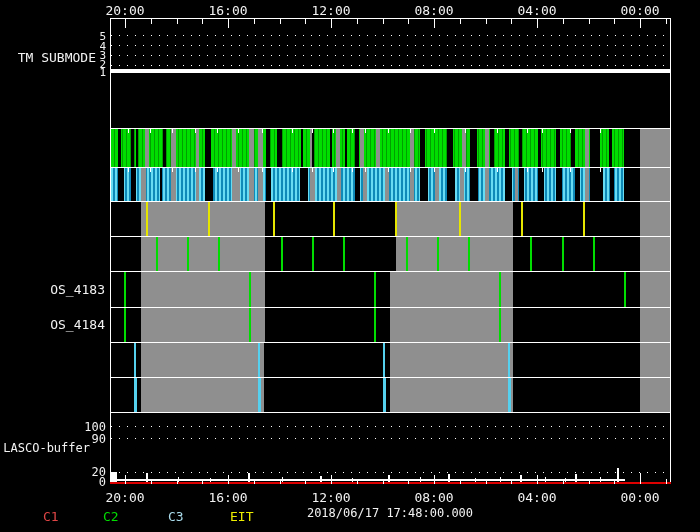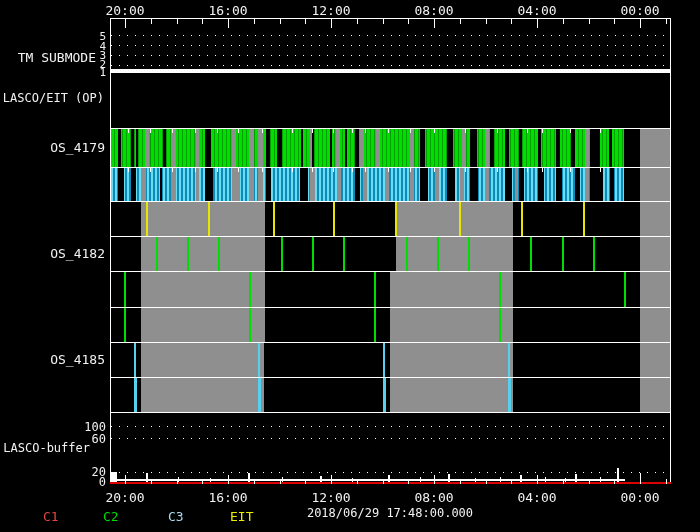--- a/index.html
+++ b/index.html
@@ -10,23 +10,22 @@
   .center{text-align:center;}
   .stripes-green{background:repeating-linear-gradient(90deg,#00de00 0px,#00de00 3px,#00a000 3px,#00a000 4px);}
   .stripes-cyan{background:repeating-linear-gradient(90deg,#68dcf2 0px,#68dcf2 2px,#0e8ab8 2px,#0e8ab8 4px);}
   .dotted{background-image:repeating-linear-gradient(90deg,#ffffff 0px,#ffffff 1px,transparent 1px,transparent 8px);height:1px;}
 </style>
 </head>
 <body>
 
 <div id="screen">
   <div class="txt right" id="tm-label" style="left:0;top:50px;width:96px;">TM SUBMODE</div>
-  <div class="txt right" id="eit-label" style="left:0;top:91px;width:104px;font-size:12px;">LASCO/EIT (OP)</div>
   <div class="txt right" id="buf-label" style="left:0;top:441px;width:90px;font-size:12px;">LASCO-buffer</div>
-  <div class="txt center" id="date-label" style="left:240px;top:506px;width:300px;font-size:12px;">2018/06/29 17:48:00.000</div>
+  <div class="txt center" id="date-label" style="left:240px;top:506px;width:300px;font-size:12px;">2018/06/17 17:48:00.000</div>
 <div style="position: absolute; left: 110px; top: 18px; width: 561px; height: 1px; background: rgb(255, 255, 255);"></div>
     <div style="position: absolute; left: 110px; top: 18px; width: 1px; height: 466px; background: rgb(255, 255, 255);"></div>
     <div style="position: absolute; left: 670px; top: 18px; width: 1px; height: 466px; background: rgb(255, 255, 255);"></div>
     <div style="position: absolute; left: 125px; top: 19px; width: 1px; height: 9px; background: rgb(255, 255, 255);"></div>
     <div style="position: absolute; left: 125px; top: 475px; width: 1px; height: 9px; background: rgb(255, 255, 255); z-index: 5;"></div>
     <div style="position: absolute; left: 151px; top: 19px; width: 1px; height: 5px; background: rgb(255, 255, 255);"></div>
     <div style="position: absolute; left: 151px; top: 479px; width: 1px; height: 5px; background: rgb(255, 255, 255); z-index: 5;"></div>
     <div style="position: absolute; left: 177px; top: 19px; width: 1px; height: 5px; background: rgb(255, 255, 255);"></div>
     <div style="position: absolute; left: 177px; top: 479px; width: 1px; height: 5px; background: rgb(255, 255, 255); z-index: 5;"></div>
     <div style="position: absolute; left: 202px; top: 19px; width: 1px; height: 5px; background: rgb(255, 255, 255);"></div>
@@ -91,21 +90,20 @@
     <div style="position: absolute; left: 110px; top: 69px; width: 561px; height: 4px; background: rgb(255, 255, 255);"></div>
     <div style="position: absolute; left: 110px; top: 128px; width: 561px; height: 1px; background: rgb(255, 255, 255);"></div>
     <div style="position: absolute; left: 110px; top: 167px; width: 561px; height: 1px; background: rgb(255, 255, 255);"></div>
     <div style="position: absolute; left: 110px; top: 201px; width: 561px; height: 1px; background: rgb(255, 255, 255);"></div>
     <div style="position: absolute; left: 110px; top: 236px; width: 561px; height: 1px; background: rgb(255, 255, 255);"></div>
     <div style="position: absolute; left: 110px; top: 271px; width: 561px; height: 1px; background: rgb(255, 255, 255);"></div>
     <div style="position: absolute; left: 110px; top: 307px; width: 561px; height: 1px; background: rgb(255, 255, 255);"></div>
     <div style="position: absolute; left: 110px; top: 342px; width: 561px; height: 1px; background: rgb(255, 255, 255);"></div>
     <div style="position: absolute; left: 110px; top: 377px; width: 561px; height: 1px; background: rgb(255, 255, 255);"></div>
     <div style="position: absolute; left: 110px; top: 412px; width: 561px; height: 1px; background: rgb(255, 255, 255);"></div>
-    <div class="txt right" style="position: absolute; left: 0px; top: 140px; width: 105px;">OS_4179</div>
     <div class="stripes-green" style="position: absolute; left: 111px; top: 129px; width: 513px; height: 38px;"></div>
     <div style="position: absolute; left: 145px; top: 129px; width: 4px; height: 38px; background: rgb(143, 143, 143);"></div>
     <div style="position: absolute; left: 171px; top: 129px; width: 5px; height: 38px; background: rgb(143, 143, 143);"></div>
     <div style="position: absolute; left: 196px; top: 129px; width: 3px; height: 38px; background: rgb(143, 143, 143);"></div>
     <div style="position: absolute; left: 232px; top: 129px; width: 4px; height: 38px; background: rgb(143, 143, 143);"></div>
     <div style="position: absolute; left: 249px; top: 129px; width: 5px; height: 38px; background: rgb(143, 143, 143);"></div>
     <div style="position: absolute; left: 258px; top: 129px; width: 5px; height: 38px; background: rgb(143, 143, 143);"></div>
     <div style="position: absolute; left: 310px; top: 129px; width: 4px; height: 38px; background: rgb(143, 143, 143);"></div>
     <div style="position: absolute; left: 336px; top: 129px; width: 4px; height: 38px; background: rgb(143, 143, 143);"></div>
     <div style="position: absolute; left: 360px; top: 129px; width: 4px; height: 38px; background: rgb(143, 143, 143);"></div>
@@ -219,71 +217,71 @@
     <div style="position: absolute; left: 396px; top: 202px; width: 117px; height: 34px; background: rgb(143, 143, 143);"></div>
     <div style="position: absolute; left: 146px; top: 202px; width: 2px; height: 34px; background: rgb(230, 230, 0);"></div>
     <div style="position: absolute; left: 208px; top: 202px; width: 2px; height: 34px; background: rgb(230, 230, 0);"></div>
     <div style="position: absolute; left: 273px; top: 202px; width: 2px; height: 34px; background: rgb(230, 230, 0);"></div>
     <div style="position: absolute; left: 333px; top: 202px; width: 2px; height: 34px; background: rgb(230, 230, 0);"></div>
     <div style="position: absolute; left: 395px; top: 202px; width: 2px; height: 34px; background: rgb(230, 230, 0);"></div>
     <div style="position: absolute; left: 459px; top: 202px; width: 2px; height: 34px; background: rgb(230, 230, 0);"></div>
     <div style="position: absolute; left: 521px; top: 202px; width: 2px; height: 34px; background: rgb(230, 230, 0);"></div>
     <div style="position: absolute; left: 583px; top: 202px; width: 2px; height: 34px; background: rgb(230, 230, 0);"></div>
     <div style="position: absolute; left: 640px; top: 202px; width: 30px; height: 34px; background: rgb(143, 143, 143);"></div>
-    <div class="txt right" style="position: absolute; left: 0px; top: 246px; width: 105px;">OS_4182</div>
     <div style="position: absolute; left: 141px; top: 237px; width: 124px; height: 34px; background: rgb(143, 143, 143);"></div>
     <div style="position: absolute; left: 396px; top: 237px; width: 117px; height: 34px; background: rgb(143, 143, 143);"></div>
     <div style="position: absolute; left: 156px; top: 237px; width: 2px; height: 34px; background: rgb(0, 221, 0);"></div>
     <div style="position: absolute; left: 187px; top: 237px; width: 2px; height: 34px; background: rgb(0, 221, 0);"></div>
     <div style="position: absolute; left: 218px; top: 237px; width: 2px; height: 34px; background: rgb(0, 221, 0);"></div>
     <div style="position: absolute; left: 281px; top: 237px; width: 2px; height: 34px; background: rgb(0, 221, 0);"></div>
     <div style="position: absolute; left: 312px; top: 237px; width: 2px; height: 34px; background: rgb(0, 221, 0);"></div>
     <div style="position: absolute; left: 343px; top: 237px; width: 2px; height: 34px; background: rgb(0, 221, 0);"></div>
     <div style="position: absolute; left: 406px; top: 237px; width: 2px; height: 34px; background: rgb(0, 221, 0);"></div>
     <div style="position: absolute; left: 437px; top: 237px; width: 2px; height: 34px; background: rgb(0, 221, 0);"></div>
     <div style="position: absolute; left: 468px; top: 237px; width: 2px; height: 34px; background: rgb(0, 221, 0);"></div>
     <div style="position: absolute; left: 530px; top: 237px; width: 2px; height: 34px; background: rgb(0, 221, 0);"></div>
     <div style="position: absolute; left: 562px; top: 237px; width: 2px; height: 34px; background: rgb(0, 221, 0);"></div>
     <div style="position: absolute; left: 593px; top: 237px; width: 2px; height: 34px; background: rgb(0, 221, 0);"></div>
     <div style="position: absolute; left: 640px; top: 237px; width: 30px; height: 34px; background: rgb(143, 143, 143);"></div>
+    <div class="txt right" style="position: absolute; left: 0px; top: 281.5px; width: 105px;">OS_4183</div>
     <div style="position: absolute; left: 141px; top: 272px; width: 124px; height: 35px; background: rgb(143, 143, 143);"></div>
     <div style="position: absolute; left: 390px; top: 272px; width: 123px; height: 35px; background: rgb(143, 143, 143);"></div>
     <div style="position: absolute; left: 124px; top: 272px; width: 2px; height: 35px; background: rgb(0, 221, 0);"></div>
     <div style="position: absolute; left: 249px; top: 272px; width: 2px; height: 35px; background: rgb(0, 221, 0);"></div>
     <div style="position: absolute; left: 374px; top: 272px; width: 2px; height: 35px; background: rgb(0, 221, 0);"></div>
     <div style="position: absolute; left: 499px; top: 272px; width: 2px; height: 35px; background: rgb(0, 221, 0);"></div>
     <div style="position: absolute; left: 624px; top: 272px; width: 2px; height: 35px; background: rgb(0, 221, 0);"></div>
     <div style="position: absolute; left: 640px; top: 272px; width: 30px; height: 35px; background: rgb(143, 143, 143);"></div>
+    <div class="txt right" style="position: absolute; left: 0px; top: 317px; width: 105px;">OS_4184</div>
     <div style="position: absolute; left: 141px; top: 308px; width: 124px; height: 34px; background: rgb(143, 143, 143);"></div>
     <div style="position: absolute; left: 390px; top: 308px; width: 123px; height: 34px; background: rgb(143, 143, 143);"></div>
     <div style="position: absolute; left: 124px; top: 308px; width: 2px; height: 34px; background: rgb(0, 221, 0);"></div>
     <div style="position: absolute; left: 249px; top: 308px; width: 2px; height: 34px; background: rgb(0, 221, 0);"></div>
     <div style="position: absolute; left: 374px; top: 308px; width: 2px; height: 34px; background: rgb(0, 221, 0);"></div>
     <div style="position: absolute; left: 499px; top: 308px; width: 2px; height: 34px; background: rgb(0, 221, 0);"></div>
     <div style="position: absolute; left: 640px; top: 308px; width: 30px; height: 34px; background: rgb(143, 143, 143);"></div>
-    <div class="txt right" style="position: absolute; left: 0px; top: 352px; width: 105px;">OS_4185</div>
     <div style="position: absolute; left: 141px; top: 343px; width: 123px; height: 34px; background: rgb(143, 143, 143);"></div>
     <div style="position: absolute; left: 390px; top: 343px; width: 123px; height: 34px; background: rgb(143, 143, 143);"></div>
     <div style="position: absolute; left: 134px; top: 343px; width: 2px; height: 34px; background: rgb(85, 208, 238);"></div>
     <div style="position: absolute; left: 258px; top: 343px; width: 2px; height: 34px; background: rgb(85, 208, 238);"></div>
     <div style="position: absolute; left: 383px; top: 343px; width: 2px; height: 34px; background: rgb(85, 208, 238);"></div>
     <div style="position: absolute; left: 508px; top: 343px; width: 2px; height: 34px; background: rgb(85, 208, 238);"></div>
     <div style="position: absolute; left: 640px; top: 343px; width: 30px; height: 34px; background: rgb(143, 143, 143);"></div>
     <div style="position: absolute; left: 141px; top: 378px; width: 123px; height: 34px; background: rgb(143, 143, 143);"></div>
     <div style="position: absolute; left: 390px; top: 378px; width: 123px; height: 34px; background: rgb(143, 143, 143);"></div>
     <div style="position: absolute; left: 134px; top: 378px; width: 3px; height: 34px; background: rgb(85, 208, 238);"></div>
     <div style="position: absolute; left: 258px; top: 378px; width: 3px; height: 34px; background: rgb(85, 208, 238);"></div>
     <div style="position: absolute; left: 383px; top: 378px; width: 3px; height: 34px; background: rgb(85, 208, 238);"></div>
     <div style="position: absolute; left: 508px; top: 378px; width: 3px; height: 34px; background: rgb(85, 208, 238);"></div>
     <div style="position: absolute; left: 640px; top: 378px; width: 30px; height: 34px; background: rgb(143, 143, 143);"></div>
     <div class="dotted" style="position: absolute; left: 111px; top: 426px; width: 558px; height: 1px;"></div>
     <div class="dotted" style="position: absolute; left: 111px; top: 438px; width: 558px; height: 1px;"></div>
     <div class="dotted" style="position: absolute; left: 111px; top: 472px; width: 558px; height: 1px;"></div>
     <div class="txt right" style="position: absolute; left: 82px; top: 421px; width: 24px; font-size: 12px; line-height: 12px;">100</div>
-    <div class="txt right" style="position: absolute; left: 82px; top: 433px; width: 24px; font-size: 12px; line-height: 12px;">60</div>
+    <div class="txt right" style="position: absolute; left: 82px; top: 433px; width: 24px; font-size: 12px; line-height: 12px;">90</div>
     <div class="txt right" style="position: absolute; left: 82px; top: 466px; width: 24px; font-size: 12px; line-height: 12px;">20</div>
     <div class="txt right" style="position: absolute; left: 82px; top: 476px; width: 24px; font-size: 12px; line-height: 12px;">0</div>
     <div style="position: absolute; left: 110px; top: 482px; width: 561px; height: 2px; background: rgb(221, 0, 0); z-index: 3;"></div>
     <div style="position: absolute; left: 110px; top: 479px; width: 515px; height: 2px; background: rgb(255, 255, 255); z-index: 4;"></div>
     <div style="position: absolute; left: 110px; top: 472px; width: 7px; height: 10px; background: rgb(255, 255, 255); z-index: 4;"></div>
     <div style="position: absolute; left: 146px; top: 473px; width: 2px; height: 9px; background: rgb(255, 255, 255); z-index: 4;"></div>
     <div style="position: absolute; left: 178px; top: 477px; width: 1px; height: 5px; background: rgb(255, 255, 255); z-index: 4;"></div>
     <div style="position: absolute; left: 210px; top: 478px; width: 1px; height: 4px; background: rgb(255, 255, 255); z-index: 4;"></div>
     <div style="position: absolute; left: 248px; top: 473px; width: 2px; height: 9px; background: rgb(255, 255, 255); z-index: 4;"></div>
     <div style="position: absolute; left: 282px; top: 477px; width: 1px; height: 5px; background: rgb(255, 255, 255); z-index: 4;"></div>

